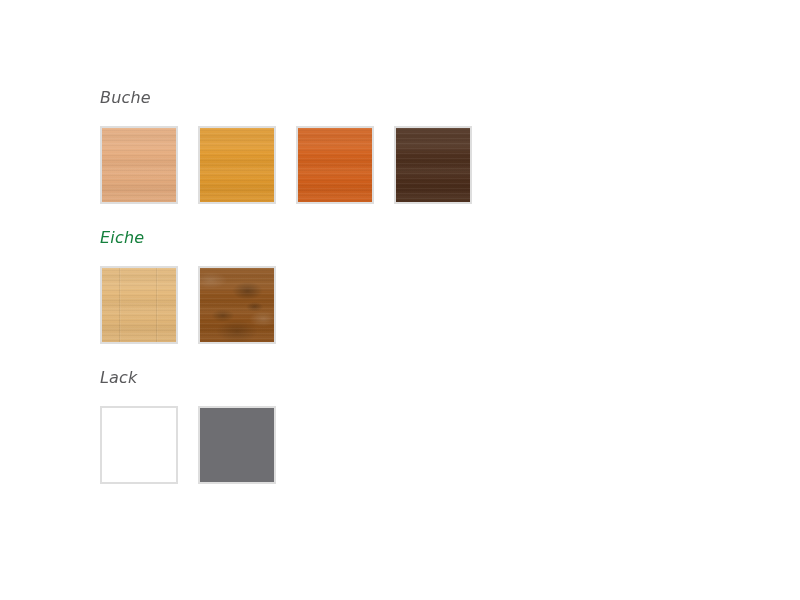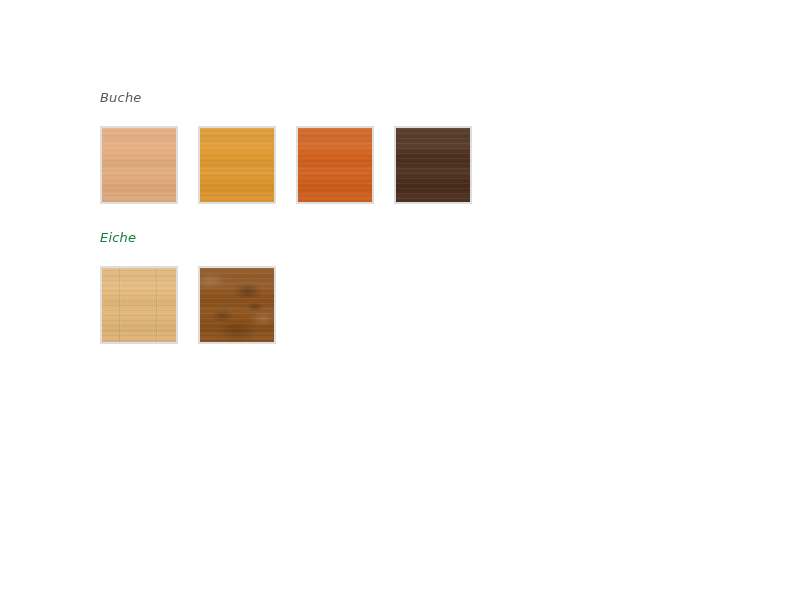--- a/index.html
+++ b/index.html
@@ -25,21 +25,21 @@
     margin-bottom: 22px;
   }
   .group:last-child {
     margin-bottom: 0;
   }
 
   .group-title {
     font-family: "DejaVu Sans", sans-serif;
     font-style: italic;
     font-weight: 400;
-    font-size: 13px;
+    font-size: 16px;
     line-height: 24px;
     color: #59595b;
     letter-spacing: 0.2px;
     margin: 0 0 16px 0;
     padding: 0;
     white-space: nowrap;
   }
 
   .swatch-row {
     display: flex;
@@ -185,14 +185,25 @@
       <div class="swatch" style="border-color: rgb(222, 222, 222);">
         <div class="tone" style="background: rgb(140, 80, 25);"></div>
         <div class="knots"></div>
         <div class="bands"></div>
         <div class="grain"></div>
         <div class="sheen"></div>
       </div>
     </div>
   </div>
 
+  <div class="group">
+    <div class="group-title" style="color: rgb(89, 89, 91);">Lack</div>
+    <div class="swatch-row">
+      <div class="swatch flat" style="border-color: rgb(222, 222, 222);">
+        <div class="tone" style="background: rgb(255, 255, 255);"></div>
+      </div>
+      <div class="swatch flat" style="border-color: rgb(222, 222, 222);">
+        <div class="tone" style="background: rgb(110, 110, 114);"></div>
+      </div>
+    </div>
+  </div>
 
 </div>
 
 </body></html>

